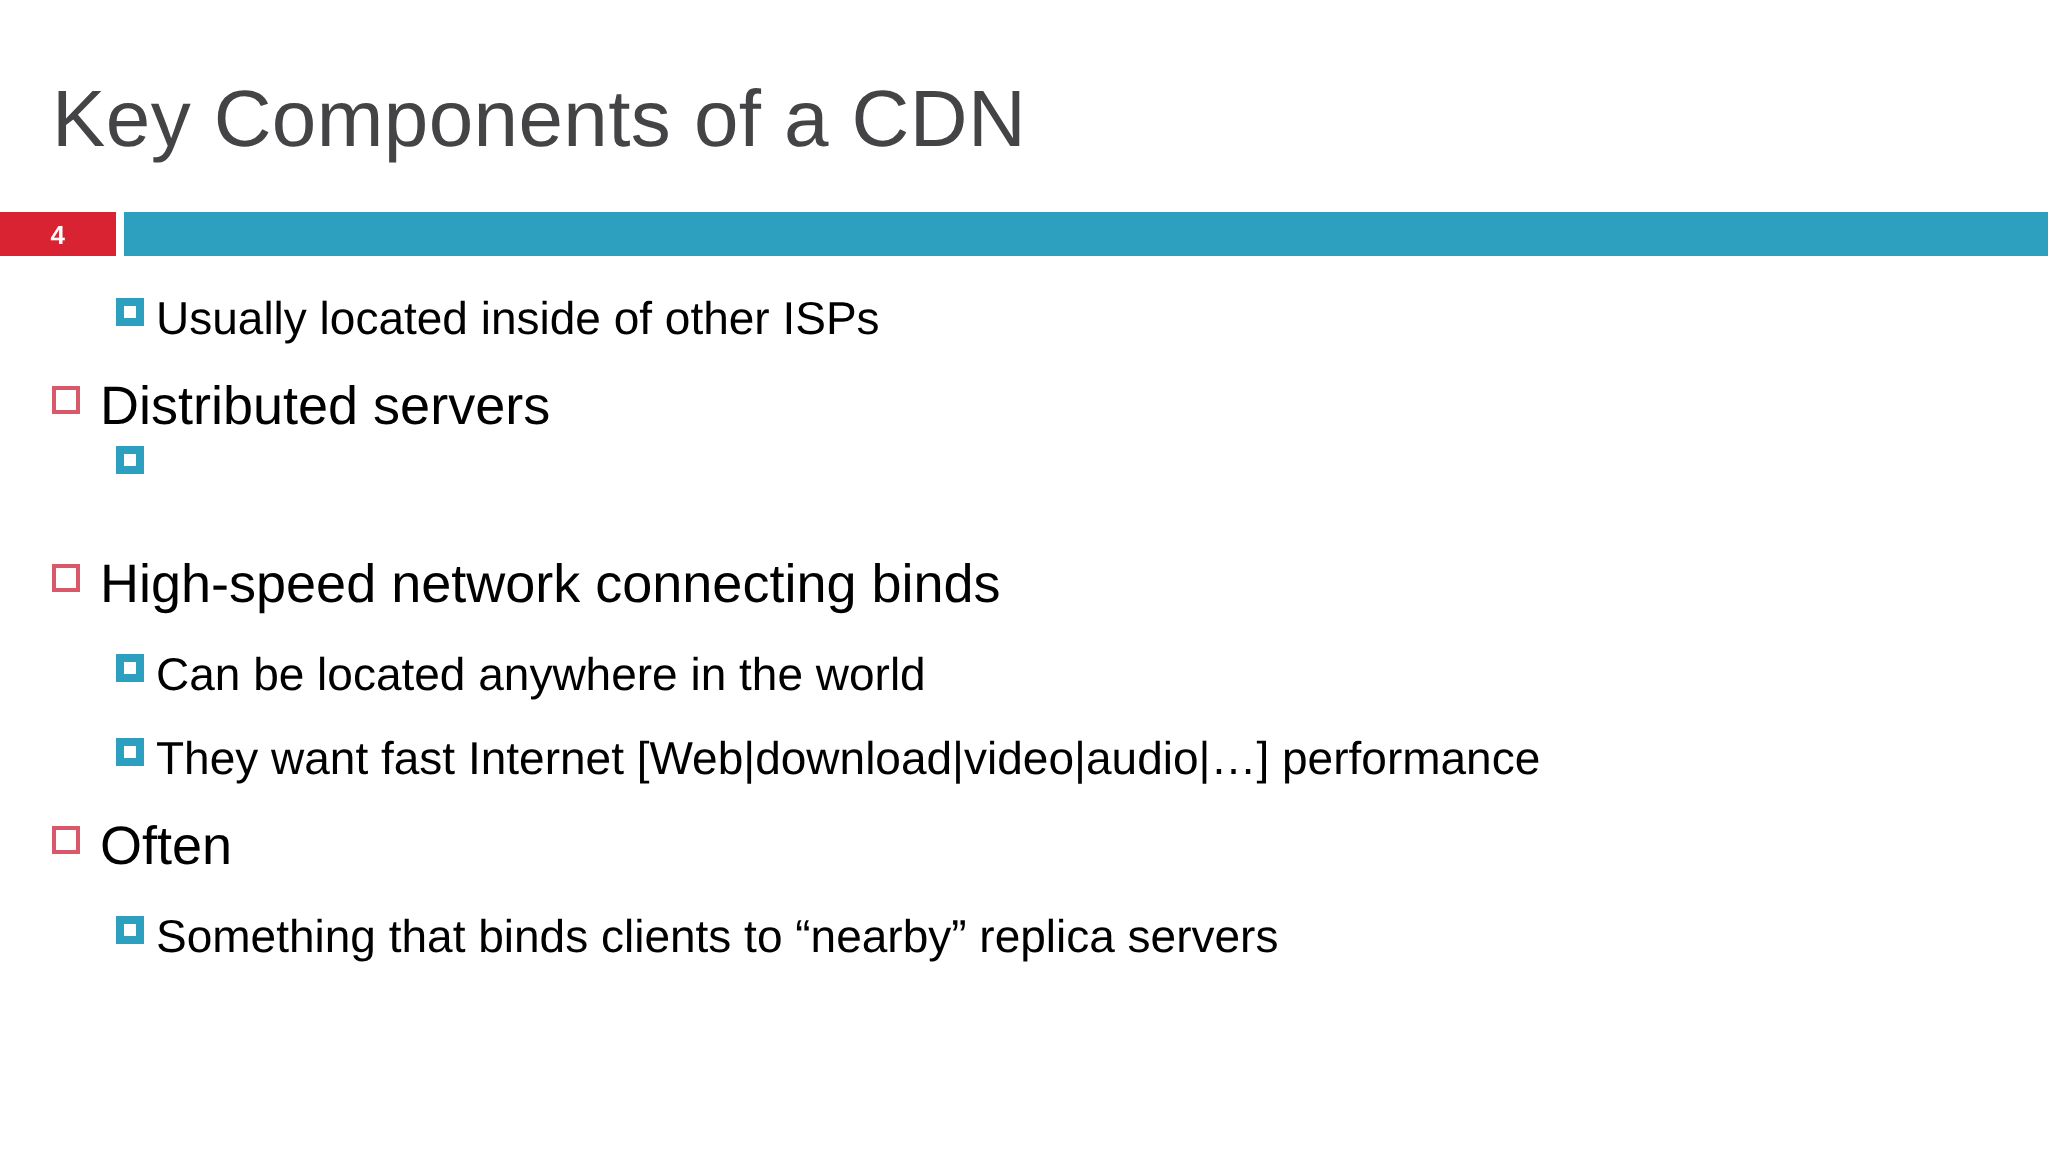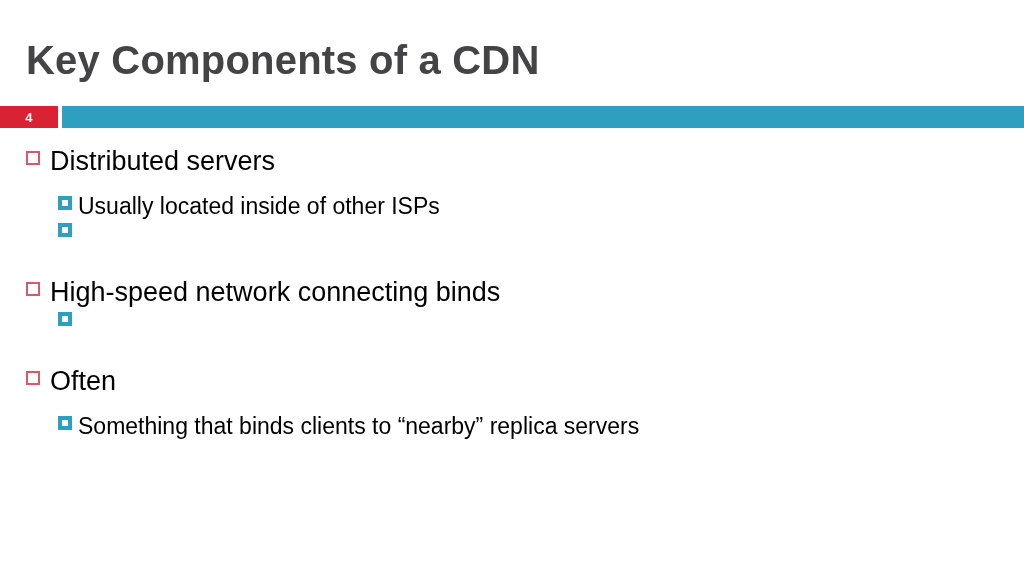--- a/index.html
+++ b/index.html
@@ -21,21 +21,21 @@
     background: #ffffff;
   }
 
   
   .slide-title {
     position: absolute;
     left: 26px;
     top: 36px;
     font-size: 40px;
     line-height: 48px;
-    font-weight: 700;
+    font-weight: 400;
     letter-spacing: 0.2px;
     color: #444447;
     white-space: nowrap;
   }
 
   
   .title-band {
     position: absolute;
     left: 0;
     top: 106px;
@@ -132,43 +132,48 @@
 
   <div class="slide-title">Key Components of a CDN</div>
 
   <div class="title-band">
     <div class="slide-number-badge">4</div>
     <div class="title-rule"></div>
   </div>
 
   <div class="body">
 
+    <div class="bullet-row level-2">
+      <span class="marker-l2"></span>
+      <span class="bullet-text">Usually located inside of other ISPs</span>
+    </div>
+
     <div class="bullet-row level-1">
       <span class="marker-l1"></span>
       <span class="bullet-text">Distributed servers</span>
-    </div>
-
-    <div class="bullet-row level-2">
-      <span class="marker-l2"></span>
-      <span class="bullet-text">Usually located inside of other ISPs</span>
     </div>
 
     <div class="bullet-row level-2">
       <span class="marker-l2"></span>
     </div>
 
     <div class="bullet-row level-1">
       <span class="marker-l1"></span>
       <span class="bullet-text">High-speed network connecting binds</span>
     </div>
 
 
+    <div class="bullet-row level-2">
+      <span class="marker-l2"></span>
+      <span class="bullet-text">Can be located anywhere in the world</span>
+    </div>
 
     <div class="bullet-row level-2">
       <span class="marker-l2"></span>
+      <span class="bullet-text">They want fast Internet [Web|download|video|audio|…] performance</span>
     </div>
 
     <div class="bullet-row level-1">
       <span class="marker-l1"></span>
       <span class="bullet-text">Often</span>
     </div>
 
     <div class="bullet-row level-2">
       <span class="marker-l2"></span>
       <span class="bullet-text">Something that binds clients to “nearby” replica servers</span>

